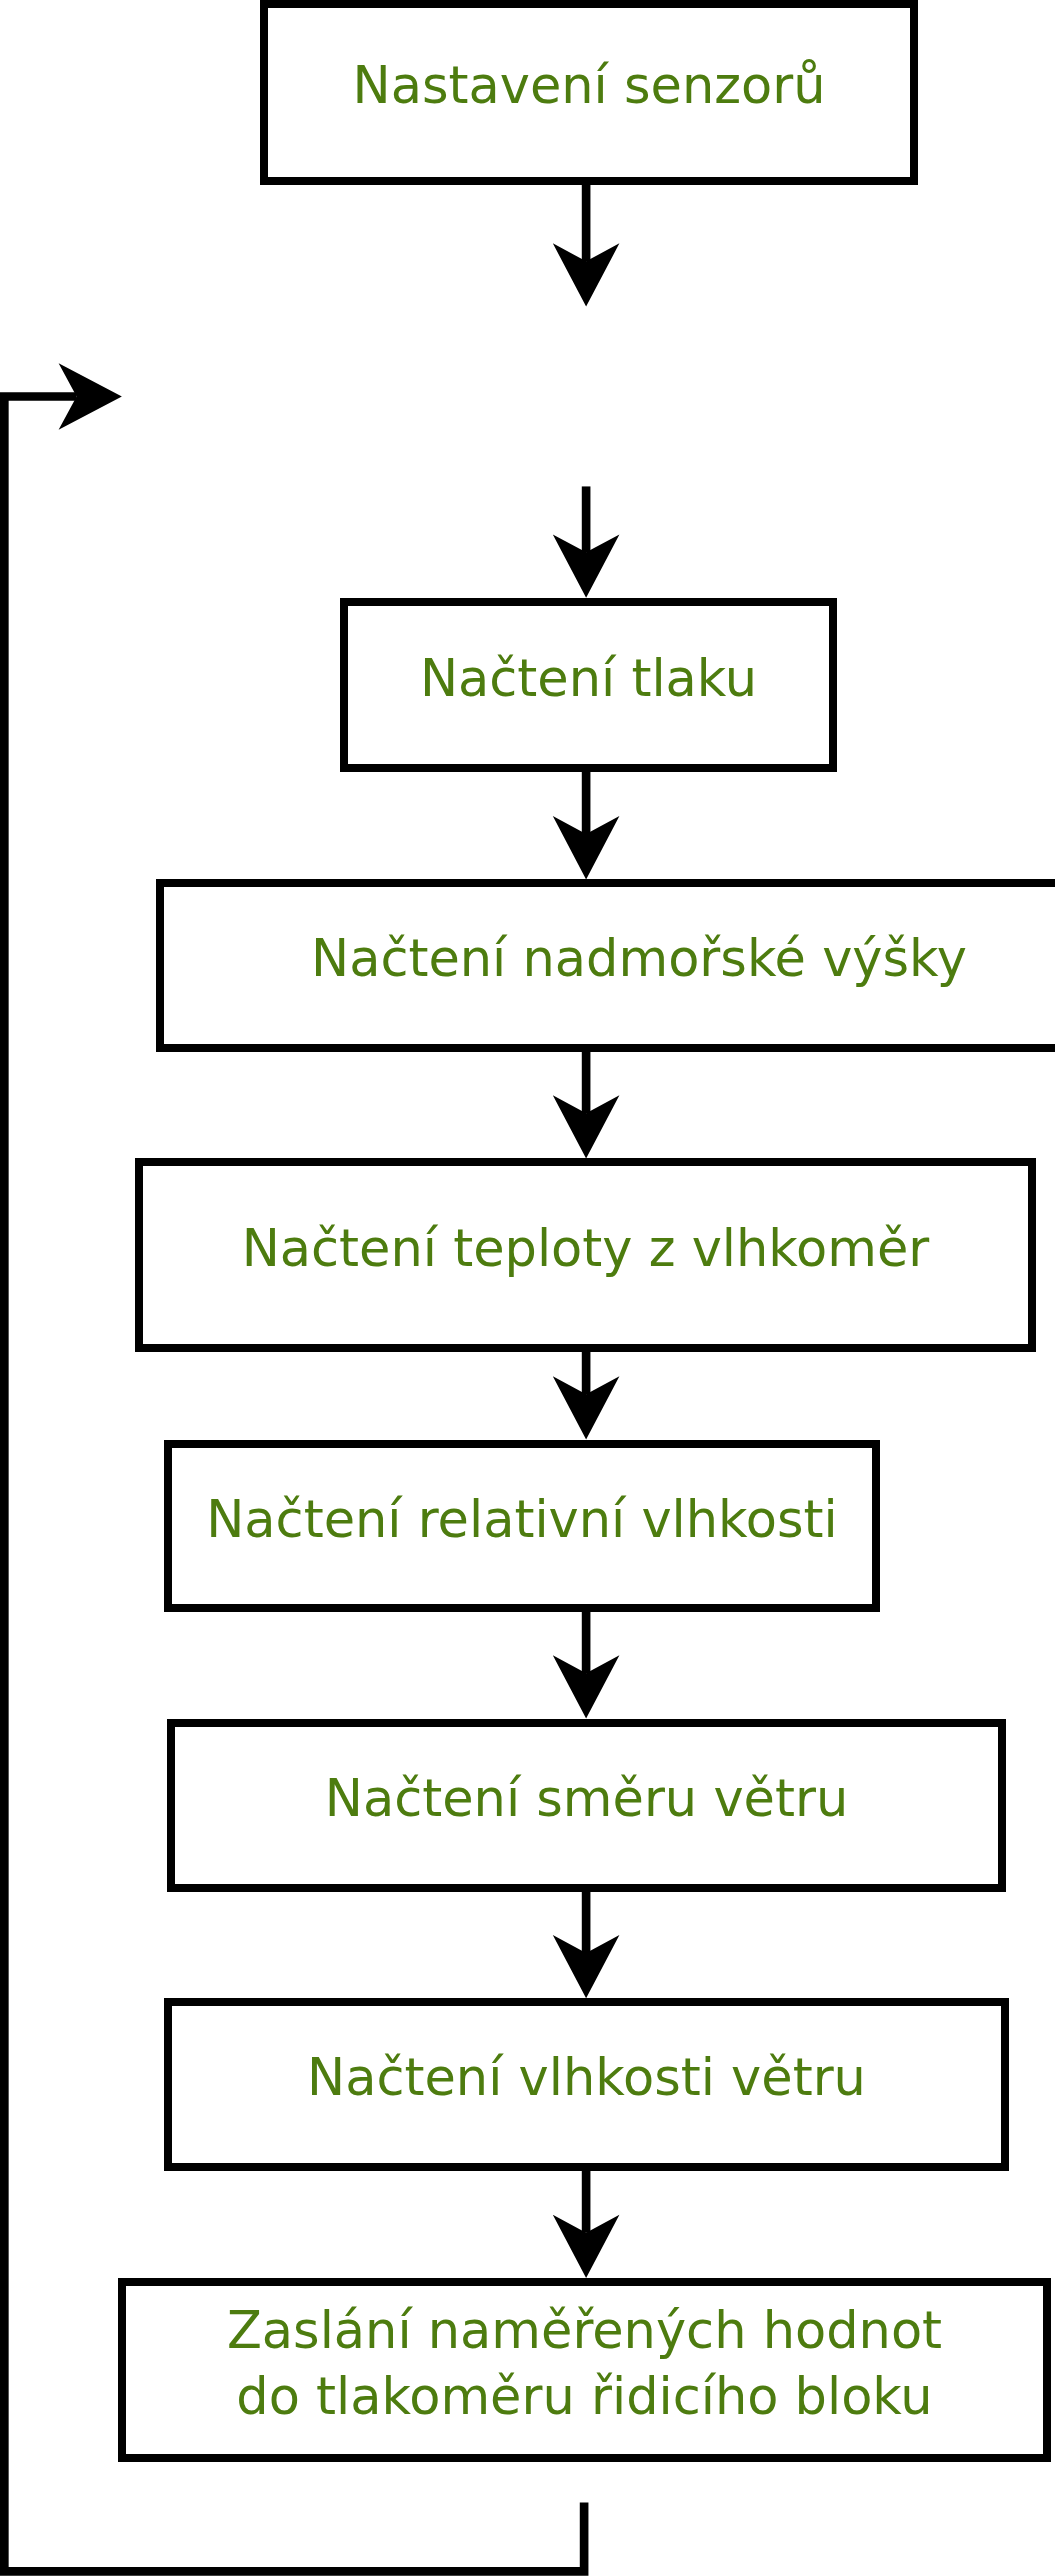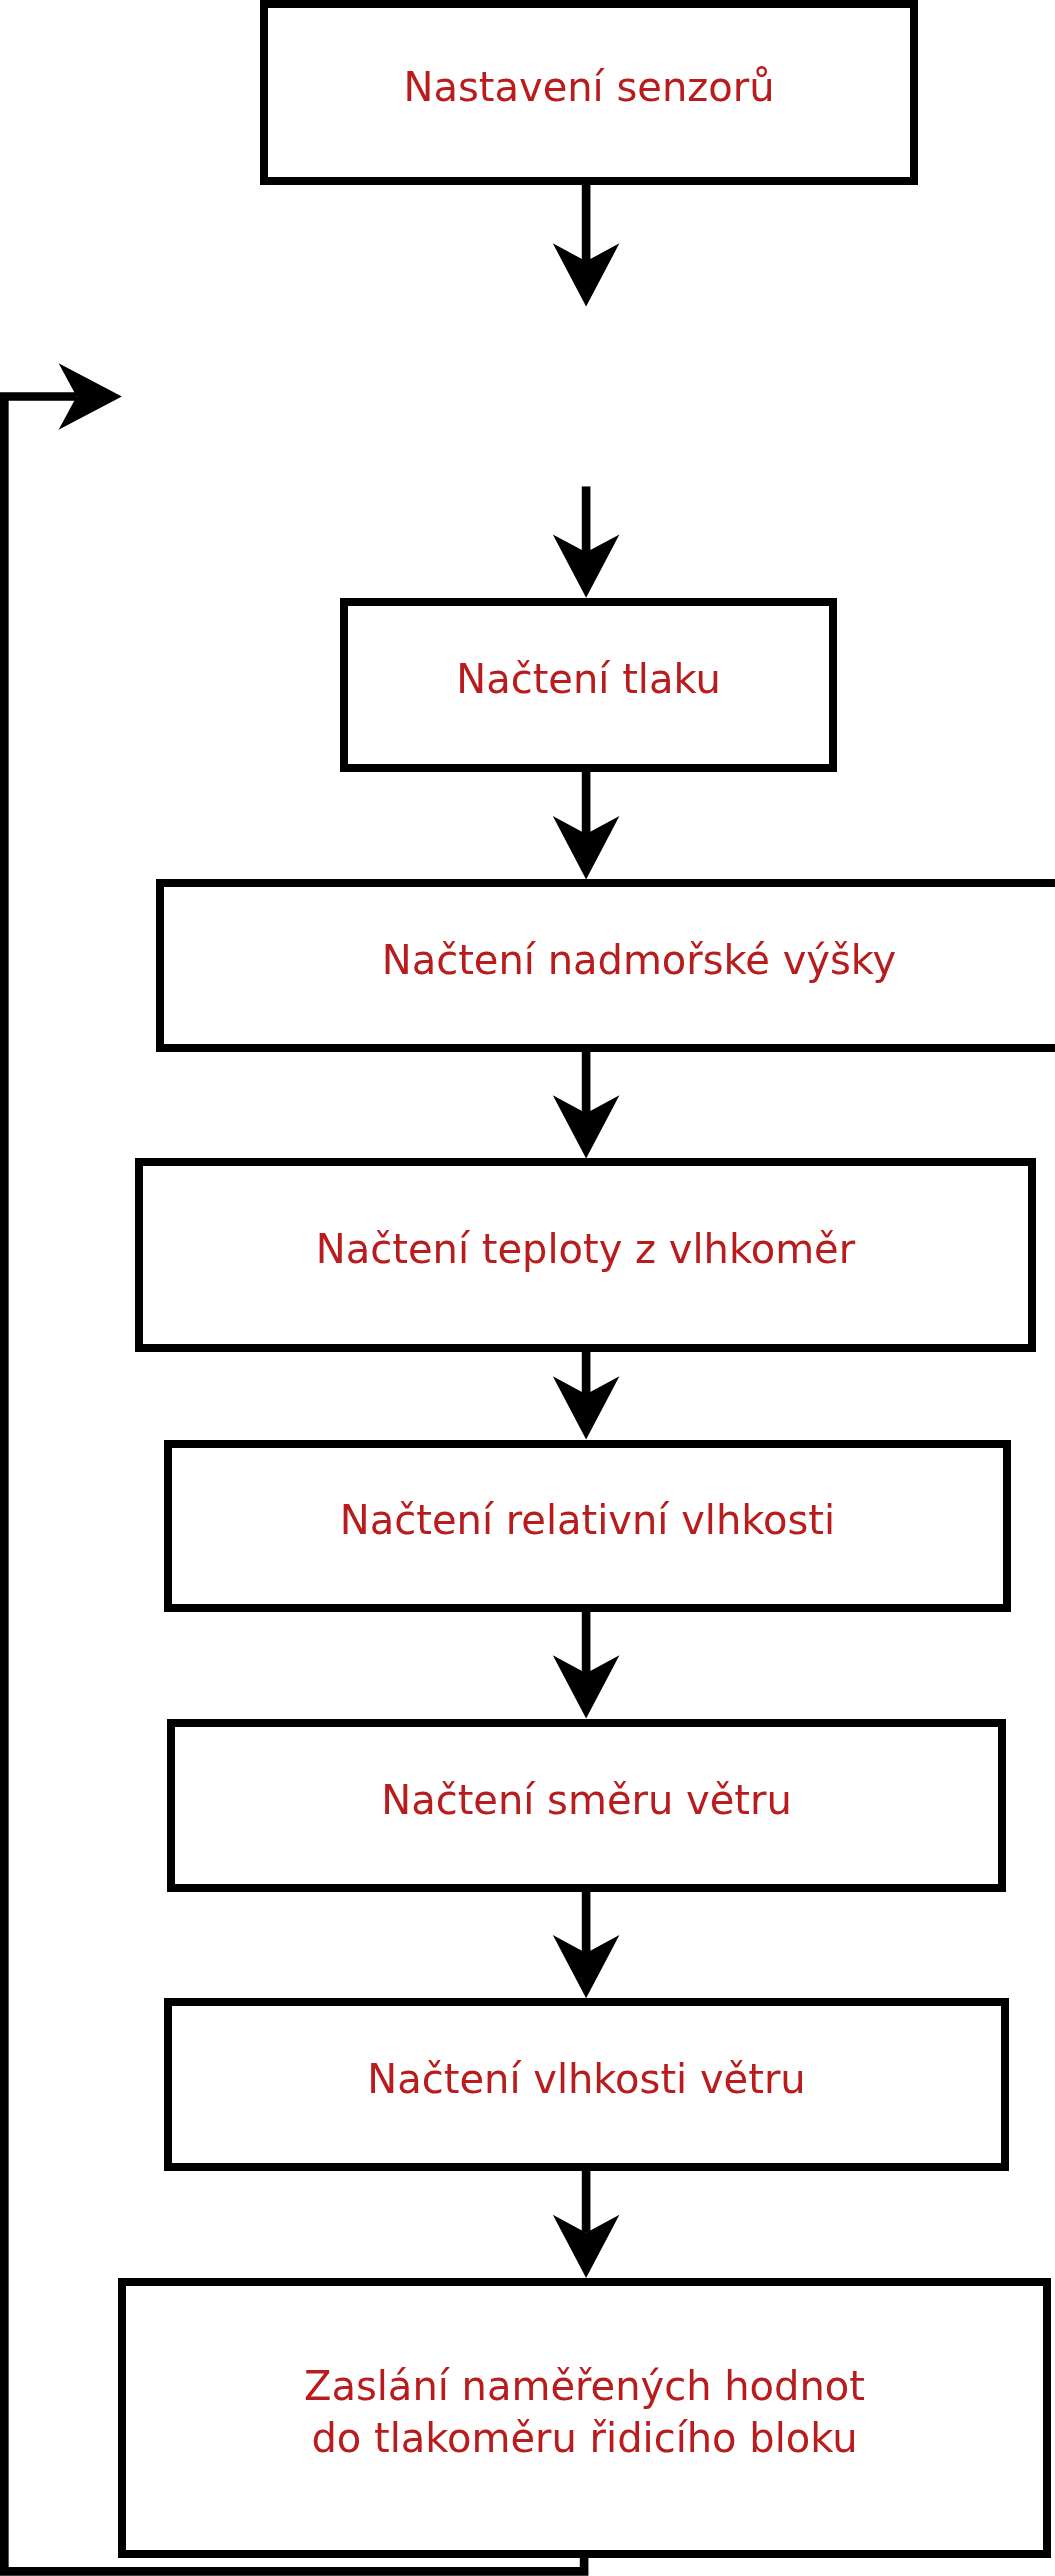--- a/index.html
+++ b/index.html
@@ -17,22 +17,22 @@
   }
   .node {
     position: absolute;
     box-sizing: border-box;
     border: 8.7px solid #000000;
     background: #ffffff;
     display: flex;
     align-items: center;
     justify-content: center;
     text-align: center;
-    color: #b91c1c;
-    font-size: 40px;
+    color: #4d7c0f;
+    font-size: 51px;
     line-height: 1.3;
     padding-bottom: 12px;
   }
   .node .lbl { white-space: nowrap; }
   .node .multi { white-space: nowrap; }
   .node .multi span { display: block; }
   #connector-layer {
     position: absolute;
     left: 0; top: 0;
     width: 1055px;
@@ -47,24 +47,24 @@
   #connector-layer polygon {
     fill: #000000;
     stroke: none;
   }
   
   #n1 { left: 260px; top: 0px;    width: 658px;  height: 185px; }
   #n2 { left: 122px; top: 306px;  width: 925px; height: 180px; }
   #n3 { left: 340px; top: 598px;  width: 497px;  height: 174px; }
   #n4 { left: 156px; top: 879px; width: 966px; height: 173px; }
   #n5 { left: 135px; top: 1158px; width: 901px; height: 194px; }
-  #n6 { left: 164px; top: 1440px; width: 847px; height: 172px; }
+  #n6 { left: 164px; top: 1440px; width: 716px; height: 172px; }
   #n7 { left: 167px; top: 1719px; width: 839px; height: 173px; }
   #n8 { left: 164px; top: 1998px; width: 845px; height: 173px; }
-  #n9 { left: 118px; top: 2278px; width: 933px; height: 280px; text-align: center; }
+  #n9 { left: 118px; top: 2278px; width: 933px; height: 184px; text-align: center; }
 </style>
 </head>
 <body>
 
 <div id="canvas">
 
   <svg id="connector-layer" viewBox="0 0 1584 3867" xmlns="http://www.w3.org/2000/svg">
 
     <g>
       <line x1="880" y1="277" x2="880" y2="392"></line>

